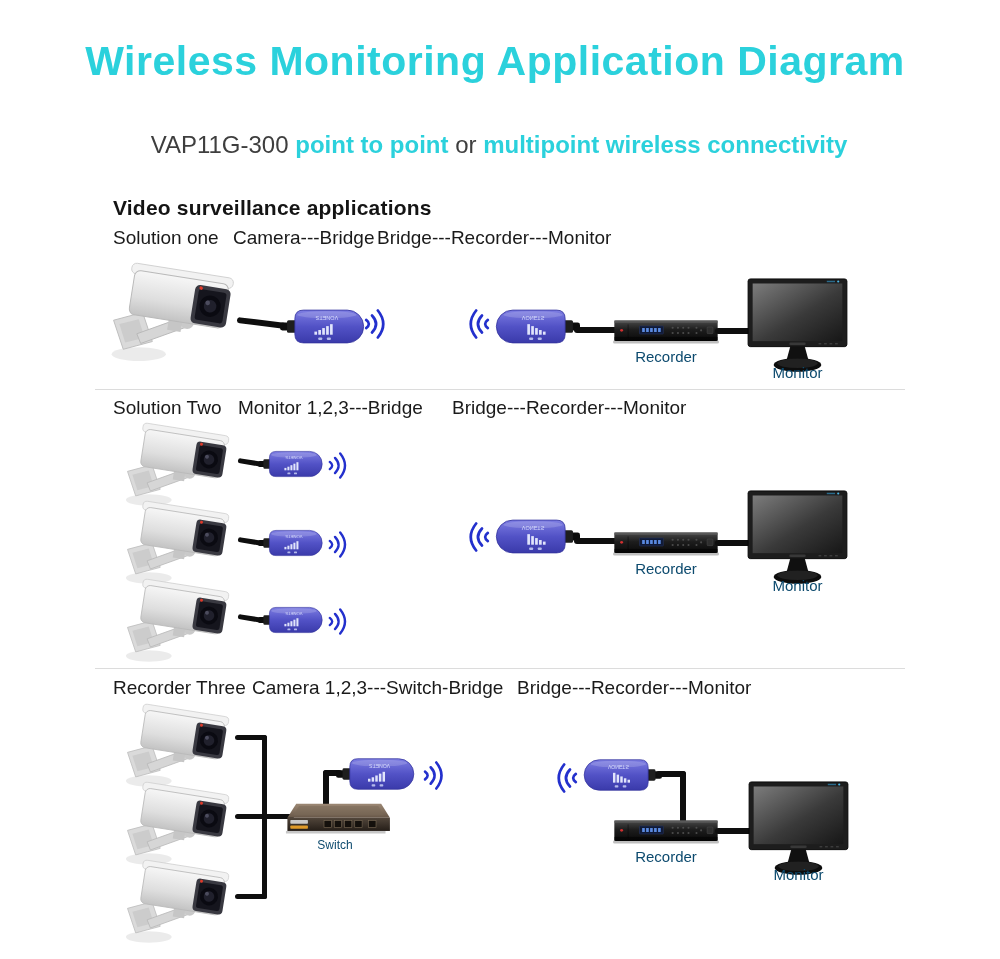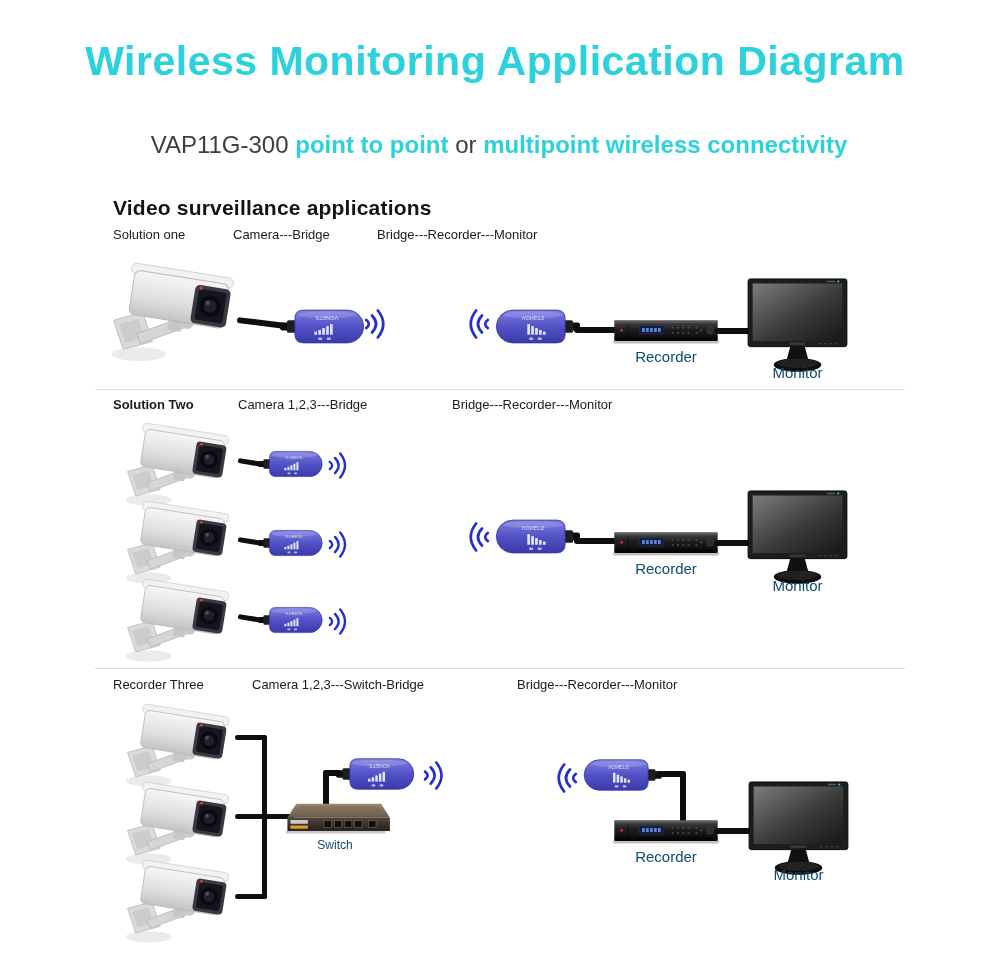--- a/index.html
+++ b/index.html
@@ -10,21 +10,21 @@
   .abs{position:absolute;}
   .title{
     left:0;right:0;top:38px;text-align:center;
     font-size:41px;font-weight:bold;color:#2bd1dc;letter-spacing:0.5px;white-space:nowrap;
   }
   .sub{left:0;right:0;text-align:center;font-size:24px;color:#3e3e3e;white-space:nowrap;}
   .sub1{top:97px;}
   .sub2{top:131px;margin-left:8px;}
   .hl{color:#2bd1dc;font-weight:bold;}
   .section-heading{left:113px;top:196px;font-size:21px;font-weight:bold;color:#141414;letter-spacing:0.2px;text-align:right;}
-  .rowlabel{font-size:13px;color:#1a1a1a;white-space:nowrap;}
+  .rowlabel{font-size:19px;color:#1a1a1a;white-space:nowrap;}
   .devlabel{font-size:15px;color:#0c4a6e;text-align:center;white-space:nowrap;}
   .separator{height:1px;background:#dcdcdc;left:95px;width:810px;}
   .cable{position:absolute;background:#0e0e0e;border-radius:3px;transform-origin:left center;}
   svg.dev{position:absolute;overflow:visible;}
 </style>
 </head>
 <body>
 
 <div class="canvas">
 
@@ -207,22 +207,22 @@
     </svg>
   <div class="cable" style="left:715px;top:328px;width:36px;height:6px;"></div>
   <svg class="dev" style="left:747px;top:278px;width:101px;height:97px;">
       <use href="#sym-monitor"></use>
     </svg>
   <div class="abs devlabel" style="left:613px;top:348px;width:106px;">Recorder</div>
   <div class="abs devlabel" style="left:747px;top:364px;width:101px;">Monitor</div>
 
   <div class="abs separator" style="top:389px;"></div>
 
-  <div class="abs rowlabel" style="left:113px;top:397px;font-weight:bold;">Solution Two</div>
-  <div class="abs rowlabel" style="left:238px;top:397px;">Camera 1,2,3---Bridge</div>
+  <div class="abs rowlabel" style="left:113px;top:397px;">Solution Two</div>
+  <div class="abs rowlabel" style="left:238px;top:397px;">Monitor 1,2,3---Bridge</div>
   <div class="abs rowlabel" style="left:452px;top:397px;">Bridge---Recorder---Monitor</div>
 
   <svg class="dev" style="left:116px;top:419px;width:131px;height:90px;">
       <use href="#sym-camera"></use>
     </svg>
   <div class="cable" style="left:238px;top:458px;width:26px;height:5px;transform:rotate(9deg);"></div>
   <svg class="dev" style="left:258px;top:448px;width:66px;height:32px;">
       <use href="#sym-bridge"></use>
     </svg>
   <svg class="dev" style="left:327px;top:445px;width:24px;height:41px;">

